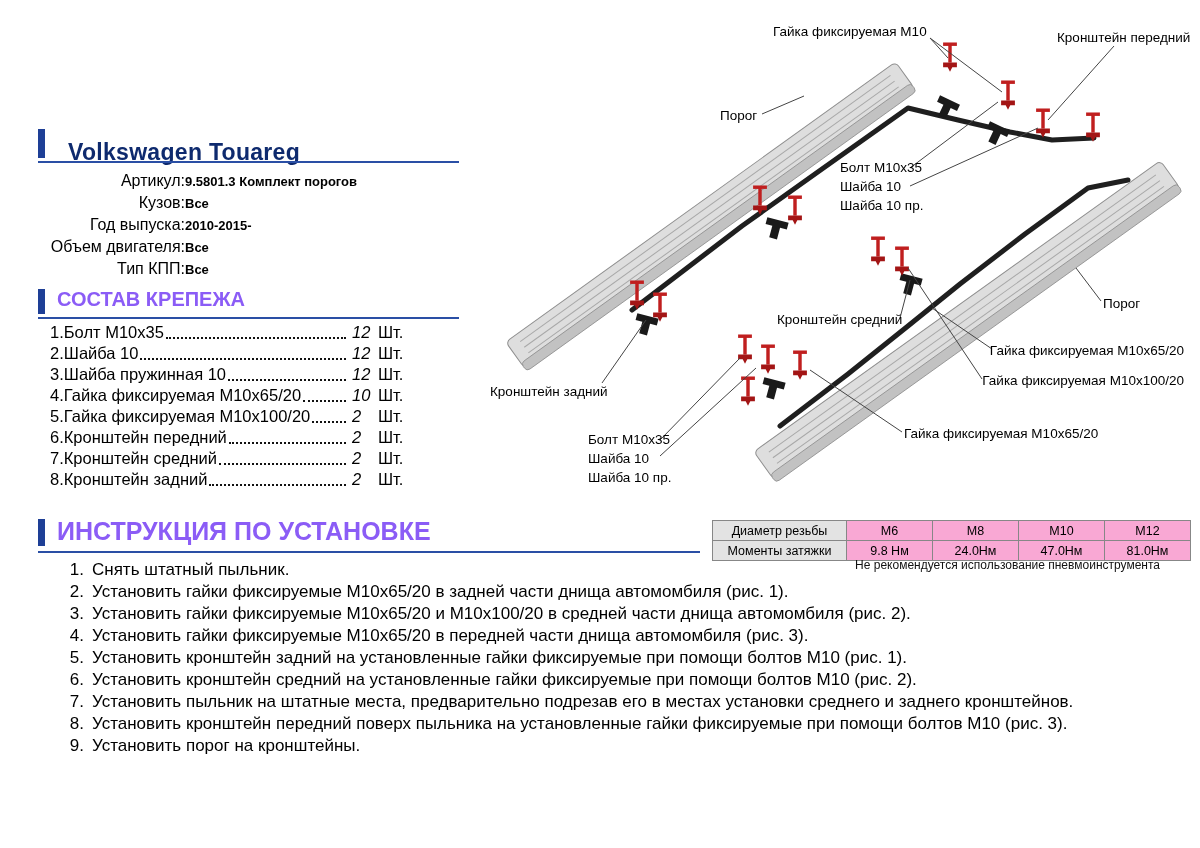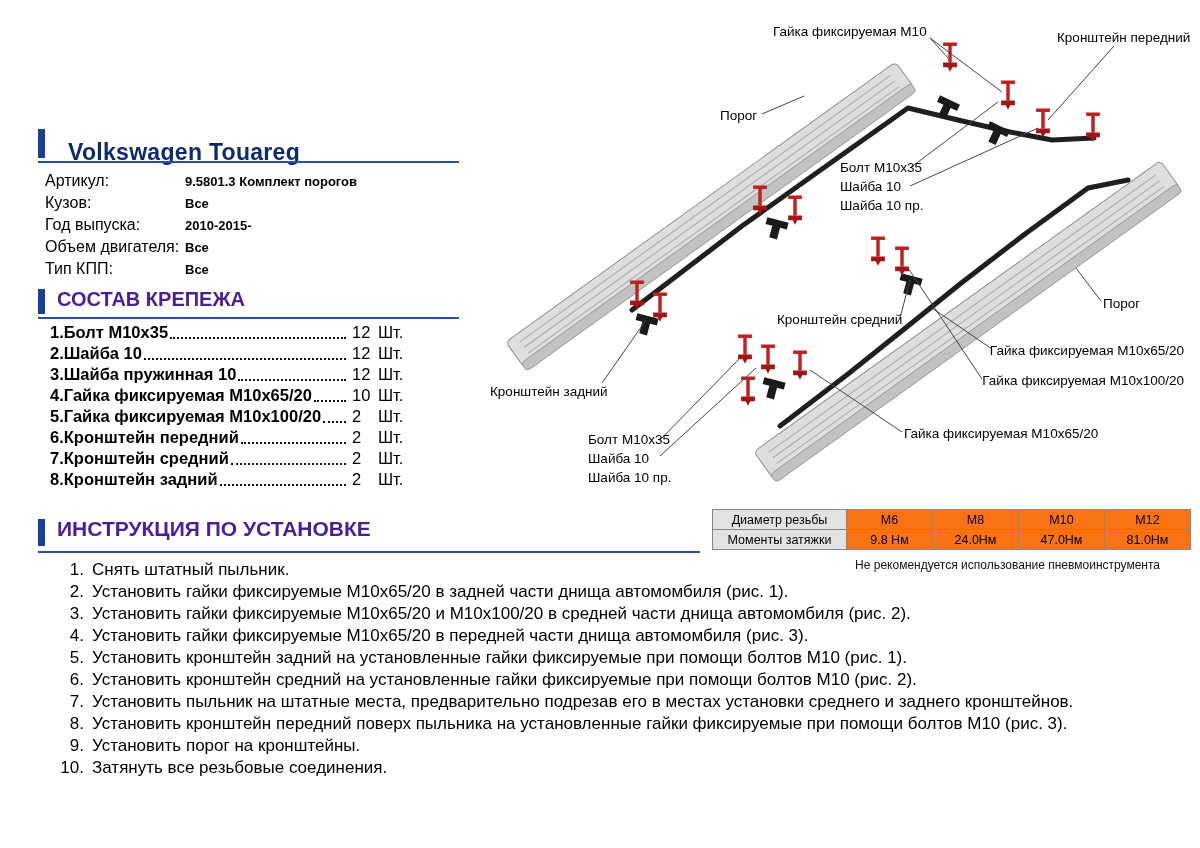--- a/index.html
+++ b/index.html
@@ -6,41 +6,41 @@
   .page { position:relative; width:1200px; height:848px; background:#ffffff;
           font-family:"Liberation Sans", sans-serif; color:#000; overflow:hidden; }
   .page * { box-sizing:border-box; }
 
   .doc-title { position:absolute; left:56px; top:127px; margin:12px;
                font-size:23px; font-weight:bold; color:#0e2a6e; letter-spacing:.3px; }
   .vbar  { position:absolute; width:7px; background:#1e3f96; }
   .hline { position:absolute; height:2px; background:#2a4fa5; }
 
   .info { position:absolute; left:45px; top:170px; width:420px; }
-  .info-row { display:flex; height:22px; align-items:center; font-size:16px; }
+  .info-row { display:flex; height:22px; align-items:center; font-size:16px;text-align:right; }
   .info-label { width:140px; flex:none; }
   .info-value { font-weight:bold; font-size:13px; white-space:nowrap; }
 
-  .sec-heading { position:absolute; font-weight:bold; color:#4c1d95; font-size:20px; white-space:nowrap; }
-  .sec-heading.big { font-size:21px; }
+  .sec-heading { position:absolute; font-weight:bold; color:#8b5cf6; font-size:20px; white-space:nowrap; }
+  .sec-heading.big { font-size:25px; }
 
   .hw-list { position:absolute; left:50px; top:322px; width:362px; }
   .hw-row { display:flex; height:21px; line-height:21px; align-items:baseline; font-size:16.5px; }
-  .hw-name { white-space:nowrap; flex:none;font-weight:bold; }
+  .hw-name { white-space:nowrap; flex:none; }
   .hw-leader { flex:1; border-bottom:2px dotted #111; align-self:flex-end; margin:0 6px 4px 2px; }
-  .hw-qty  { width:26px; flex:none; }
+  .hw-qty  { width:26px; flex:none;font-style:italic; }
   .hw-unit { width:34px; flex:none; }
 
   .steps { position:absolute; left:58px; top:559px; width:1134px; }
   .step-row { display:flex; line-height:22px; font-size:17px; }
   .step-num { width:26px; text-align:right; flex:none; }
   .step-text { margin-left:8px; white-space:nowrap; }
 
-  .torque { position:absolute; left:712px; top:509px; border-collapse:collapse; }
-  .torque td { border:1px solid #878787; background:#f97316; font-size:12.5px;
+  .torque { position:absolute; left:712px; top:520px; border-collapse:collapse; }
+  .torque td { border:1px solid #878787; background:#f9a8d4; font-size:12.5px;
                text-align:center; height:20px; padding:0 5px; white-space:nowrap; }
   .torque td.tq-label { width:134px; background:#e3e3e3; }
   .torque td.tq-val { width:86px; }
   .torque-note { position:absolute; left:712px; top:558px; width:476px;
                  text-align:right; padding-right:28px; font-size:12px; color:#111; }
 
   .diagram { position:absolute; left:480px; top:8px; width:712px; height:500px;text-decoration:underline; }
   .diagram svg { position:absolute; left:0; top:0; }
   .dlabel { position:absolute; font-size:13.5px; white-space:nowrap; color:#000; }
   .dlabel .ln { line-height:19px; }
@@ -283,19 +283,15 @@
       <span class="step-text">Установить пыльник на штатные места, предварительно подрезав его в местах установки среднего и заднего кронштейнов.</span>
     </div>
     <div class="step-row">
       <span class="step-num">8.</span>
       <span class="step-text">Установить кронштейн передний поверх пыльника на установленные гайки фиксируемые при помощи болтов М10 (рис. 3).</span>
     </div>
     <div class="step-row">
       <span class="step-num">9.</span>
       <span class="step-text">Установить порог на кронштейны.</span>
     </div>
-    <div class="step-row">
-      <span class="step-num">10.</span>
-      <span class="step-text">Затянуть все резьбовые соединения.</span>
-    </div>
   </div>
 
 </div>
 
 </body></html>

